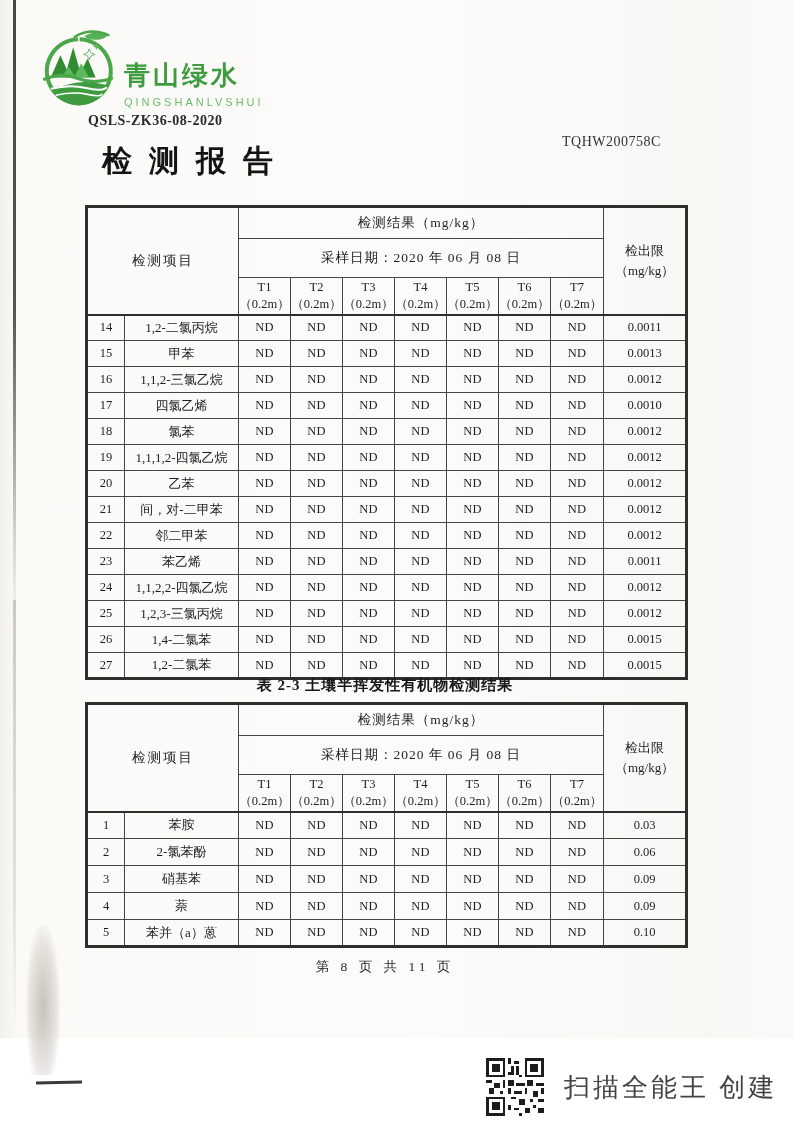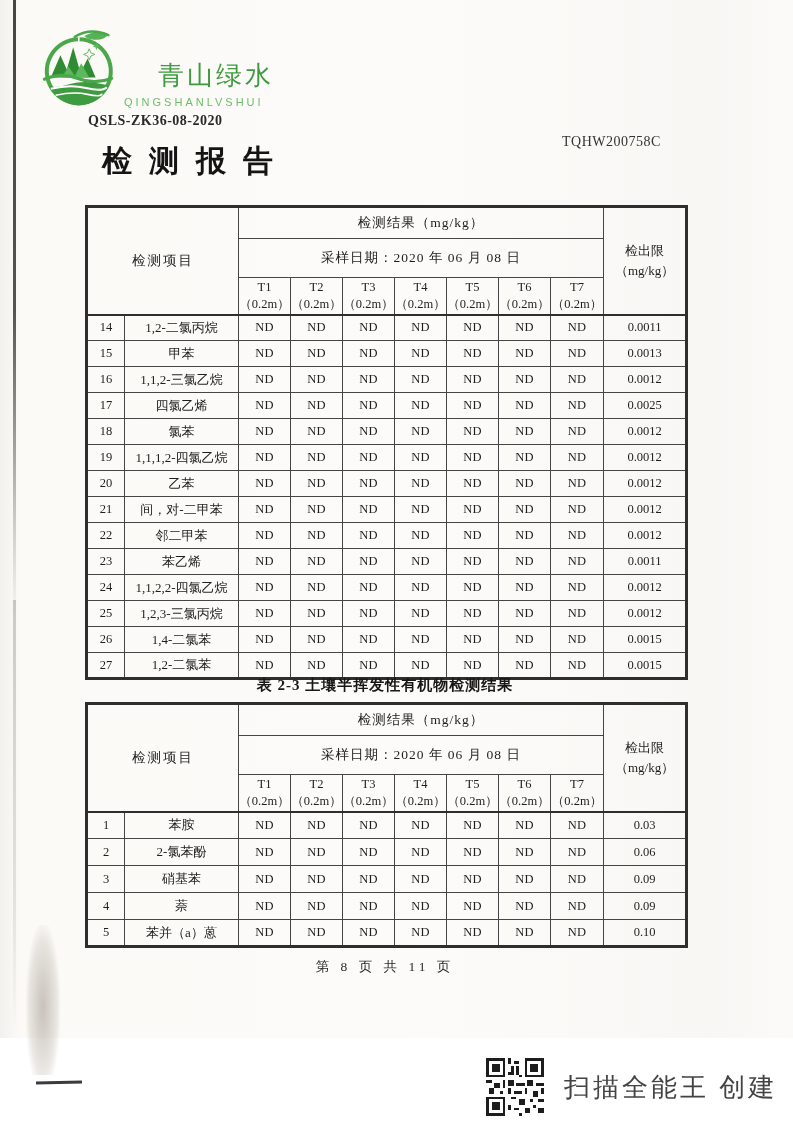--- a/index.html
+++ b/index.html
@@ -12,21 +12,21 @@
   .scan-edge-left{position:absolute;left:13px;top:0;width:3px;height:620px;
     background:linear-gradient(180deg,#454543 0%,#55554f 50%,rgba(130,128,122,0.35) 85%,rgba(140,138,130,0) 100%);}
   .scan-edge-left2{position:absolute;left:13px;top:600px;width:3px;height:430px;
     background:linear-gradient(180deg,rgba(150,146,138,0.45),rgba(165,160,150,0.25) 70%,rgba(170,165,155,0) 100%);}
   .scan-shadow-bl{position:absolute;left:26px;top:925px;width:34px;height:150px;
     background:radial-gradient(ellipse at 50% 55%,rgba(158,148,136,0.55),rgba(170,160,148,0.25) 55%,rgba(170,160,148,0) 75%);}
   .scan-dash-bl{position:absolute;left:36px;top:1081px;width:46px;height:3px;background:#3b3b3b;transform:rotate(-1.5deg);}
 
   .logo{position:absolute;left:38px;top:28px;display:flex;align-items:flex-start;}
   .logo-text{margin-left:6px;margin-top:30px;}
-  .logo-cn{font-size:26px;font-weight:normal;color:#3f9b3f;letter-spacing:3px;font-family:"Liberation Sans",sans-serif;margin-left:34px;}
+  .logo-cn{font-size:26px;font-weight:bold;color:#3f9b3f;letter-spacing:3px;font-family:"Liberation Sans",sans-serif;}
   .logo-en{font-size:11px;color:#6cbd6c;letter-spacing:3px;margin-top:3px;font-family:"Liberation Sans",sans-serif;}
   .doc-code{position:absolute;left:88px;top:113px;font-size:14px;font-weight:bold;color:#2a2a2a;letter-spacing:0.5px;}
   .report-code{position:absolute;left:562px;top:110px;font-size:14px;color:#333;letter-spacing:0.5px;margin-top:24px;}
 
   .title{position:absolute;left:85px;top:141px;width:600px;margin:0;text-align:left;
     font-size:30px;font-weight:bold;color:#141414;letter-spacing:17px;text-indent:17px;}
 
   table.rpt{position:absolute;left:85px;width:600px;border-collapse:collapse;table-layout:fixed;
     border:3px solid #2e2e2e;background:transparent;}
   table.rpt th,table.rpt td{border:1px solid #454545;text-align:center;vertical-align:middle;
@@ -188,21 +188,21 @@
         <tr>
           <td class="no">17</td>
           <td class="nm">四氯乙烯</td>
           <td class="val">ND</td>
           <td class="val">ND</td>
           <td class="val">ND</td>
           <td class="val">ND</td>
           <td class="val">ND</td>
           <td class="val">ND</td>
           <td class="val">ND</td>
-          <td class="lim">0.0025</td>
+          <td class="lim">0.0010</td>
         </tr>
         <tr>
           <td class="no">18</td>
           <td class="nm">氯苯</td>
           <td class="val">ND</td>
           <td class="val">ND</td>
           <td class="val">ND</td>
           <td class="val">ND</td>
           <td class="val">ND</td>
           <td class="val">ND</td>

